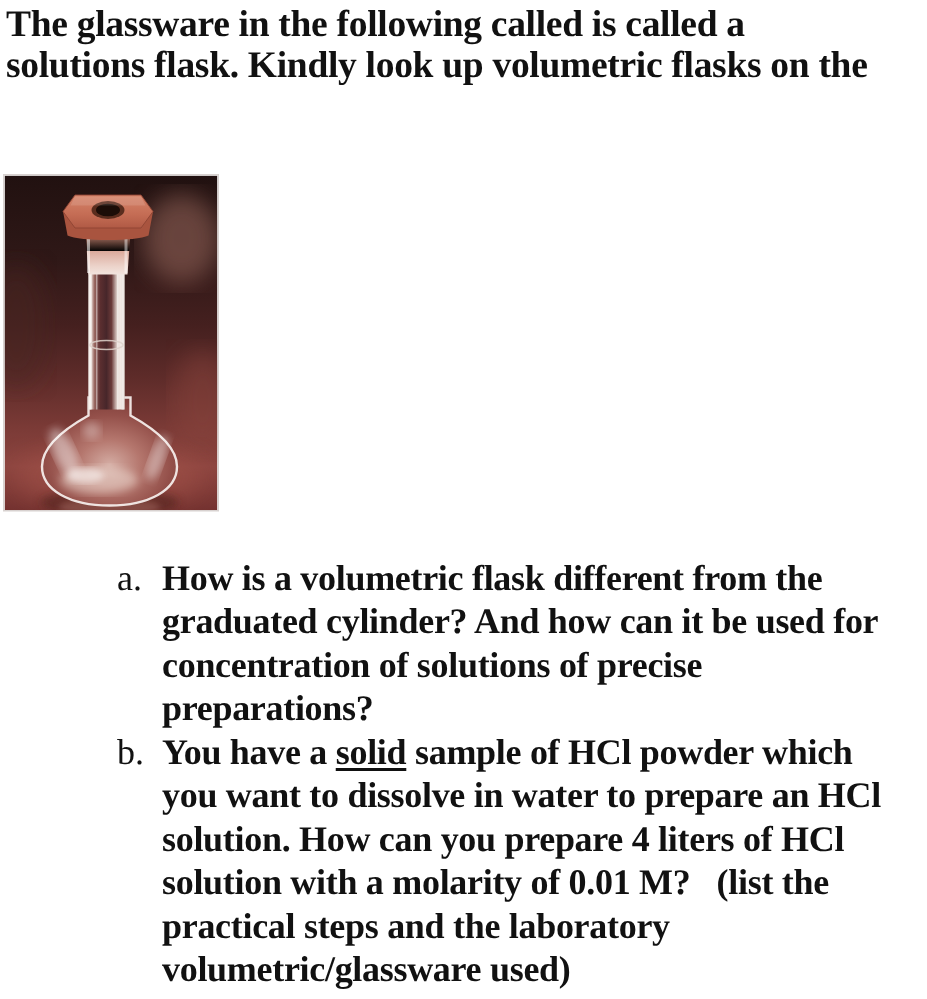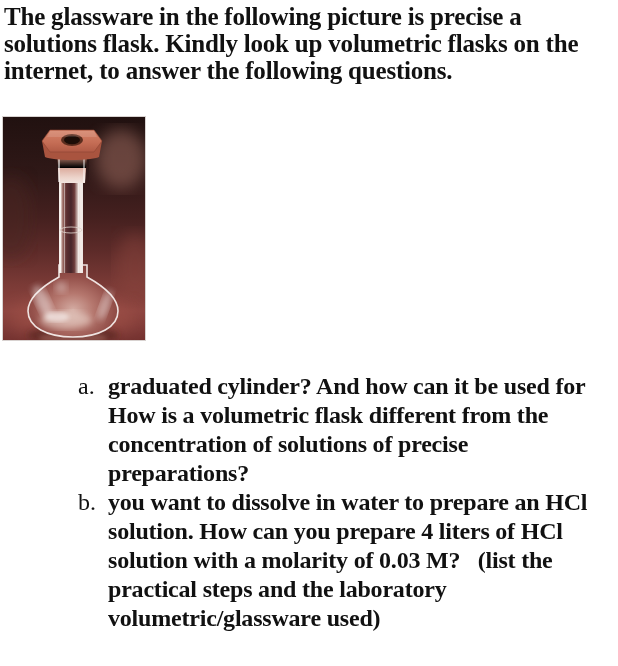--- a/index.html
+++ b/index.html
@@ -53,23 +53,22 @@
     line-height: 29px;
     white-space: pre;
     letter-spacing: -0.2px;
   }
   .q-line .u { text-decoration: underline; text-decoration-thickness: 2px; text-underline-offset: 3px; }
 </style>
 </head>
 <body>
 
 <div class="heading">
-  <div class="heading-line">The glassware in the following picture is precise a</div>
+  <div class="heading-line">The glassware in the following called is called a</div>
   <div class="heading-line">solutions flask. Kindly look up volumetric flasks on the</div>
-  <div class="heading-line">internet, to answer the following questions.</div>
 </div>
 
 <div class="photo">
   <svg width="142" height="223" viewBox="0 0 142 223" xmlns="http://www.w3.org/2000/svg">
     <defs>
       <linearGradient id="bg" x1="0" y1="0" x2="0" y2="1">
         <stop offset="0" stop-color="#211110"></stop>
         <stop offset="0.25" stop-color="#2f1817"></stop>
         <stop offset="0.45" stop-color="#45201f"></stop>
         <stop offset="0.60" stop-color="#5d2b29"></stop>
@@ -150,31 +149,32 @@
     <ellipse cx="69" cy="23" rx="8" ry="4.2" fill="#1c0d07"></ellipse>
     <path d="M 47 14 L 91 14 L 94 20 L 44 20 Z" fill="#ffffff" opacity="0.12"></path>
   </svg>
 </div>
 
 <div class="qlist">
 
   <div class="q-item">
     <div class="q-marker">a.</div>
     <div class="q-lines">
+      <div class="q-line">How is a volumetric flask different from the</div>
       <div class="q-line">graduated cylinder? And how can it be used for</div>
-      <div class="q-line">How is a volumetric flask different from the</div>
       <div class="q-line">concentration of solutions of precise</div>
       <div class="q-line">preparations?</div>
     </div>
   </div>
 
   <div class="q-item">
     <div class="q-marker">b.</div>
     <div class="q-lines">
+      <div class="q-line"><span>You have a </span><span class="u">solid</span><span> sample of HCl powder which</span></div>
       <div class="q-line">you want to dissolve in water to prepare an HCl</div>
       <div class="q-line">solution. How can you prepare 4 liters of HCl</div>
-      <div class="q-line">solution with a molarity of 0.03 M?   (list the</div>
+      <div class="q-line">solution with a molarity of 0.01 M?   (list the</div>
       <div class="q-line">practical steps and the laboratory</div>
       <div class="q-line">volumetric/glassware used)</div>
     </div>
   </div>
 
 </div>
 
 </body></html>

